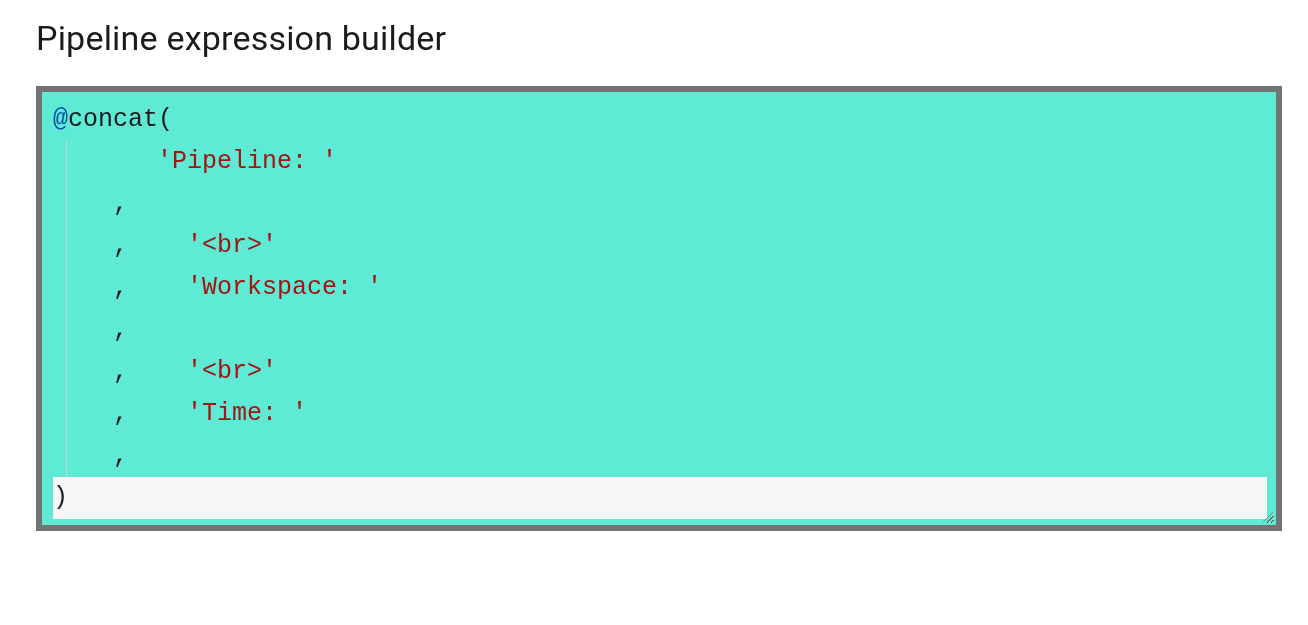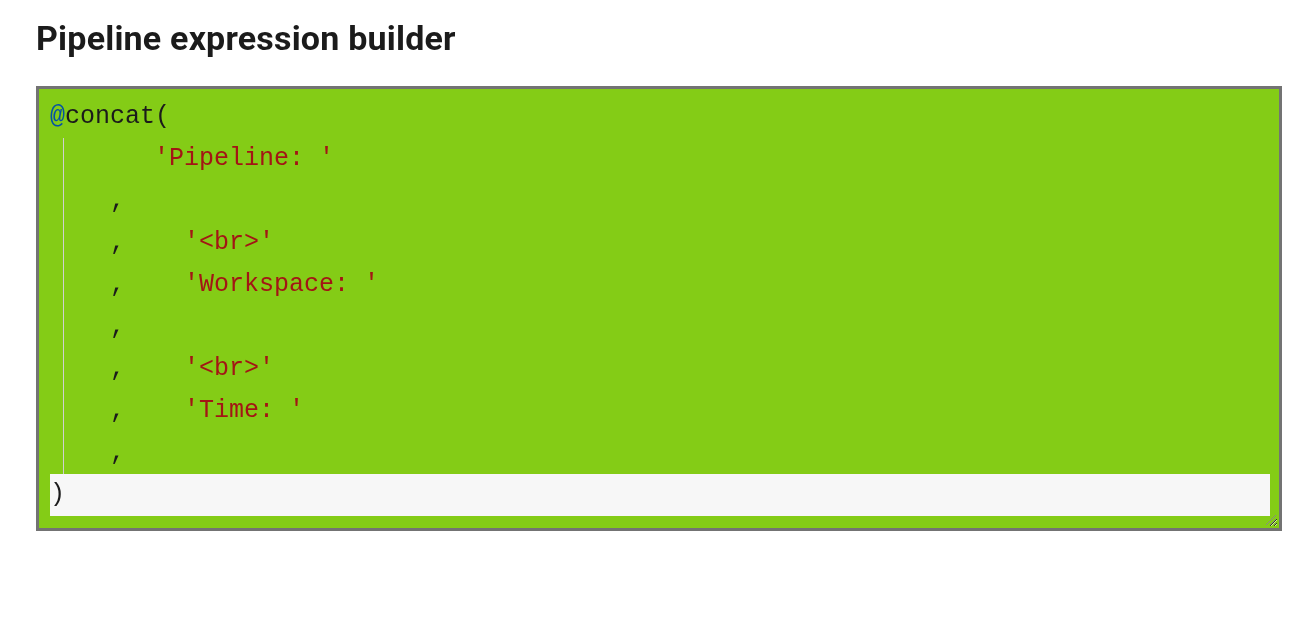--- a/index.html
+++ b/index.html
@@ -10,42 +10,42 @@
     height: 625px;
     background: #ffffff;
     font-family: "Segoe UI", -apple-system, BlinkMacSystemFont, Roboto, "Helvetica Neue", Arial, sans-serif;
     color: #1b1b1b;
   }
   .page {
     padding: 18px 36px 20px 36px;
   }
   h1.title {
     font-size: 34px;
-    font-weight: 700;
+    font-weight: 400;
     margin: 0 0 28px 0;
     letter-spacing: 0.2px;
     color: #1b1b1b;
   }
   .description {
     font-size: 24px;
     line-height: 1.35;
     margin: 0 0 22px 0;
     color: #1b1b1b;
   }
   .description a.doclink {
     color: #0f6c5c;
     text-decoration: none;
     cursor: pointer;
   }
   .editor-wrap {
-    border: 3px solid #737373;
+    border: 6px solid #737373;
     width: 1246px;
     height: 445px;
     position: relative;
-    background: #84cc16;
+    background: #5eead4;
   }
   .editor-scroll {
     position: absolute;
     top: 1px;
     right: 1px;
     bottom: 1px;
     left: 1px;
     overflow-y: scroll;
     overflow-x: hidden;
     resize: both;

